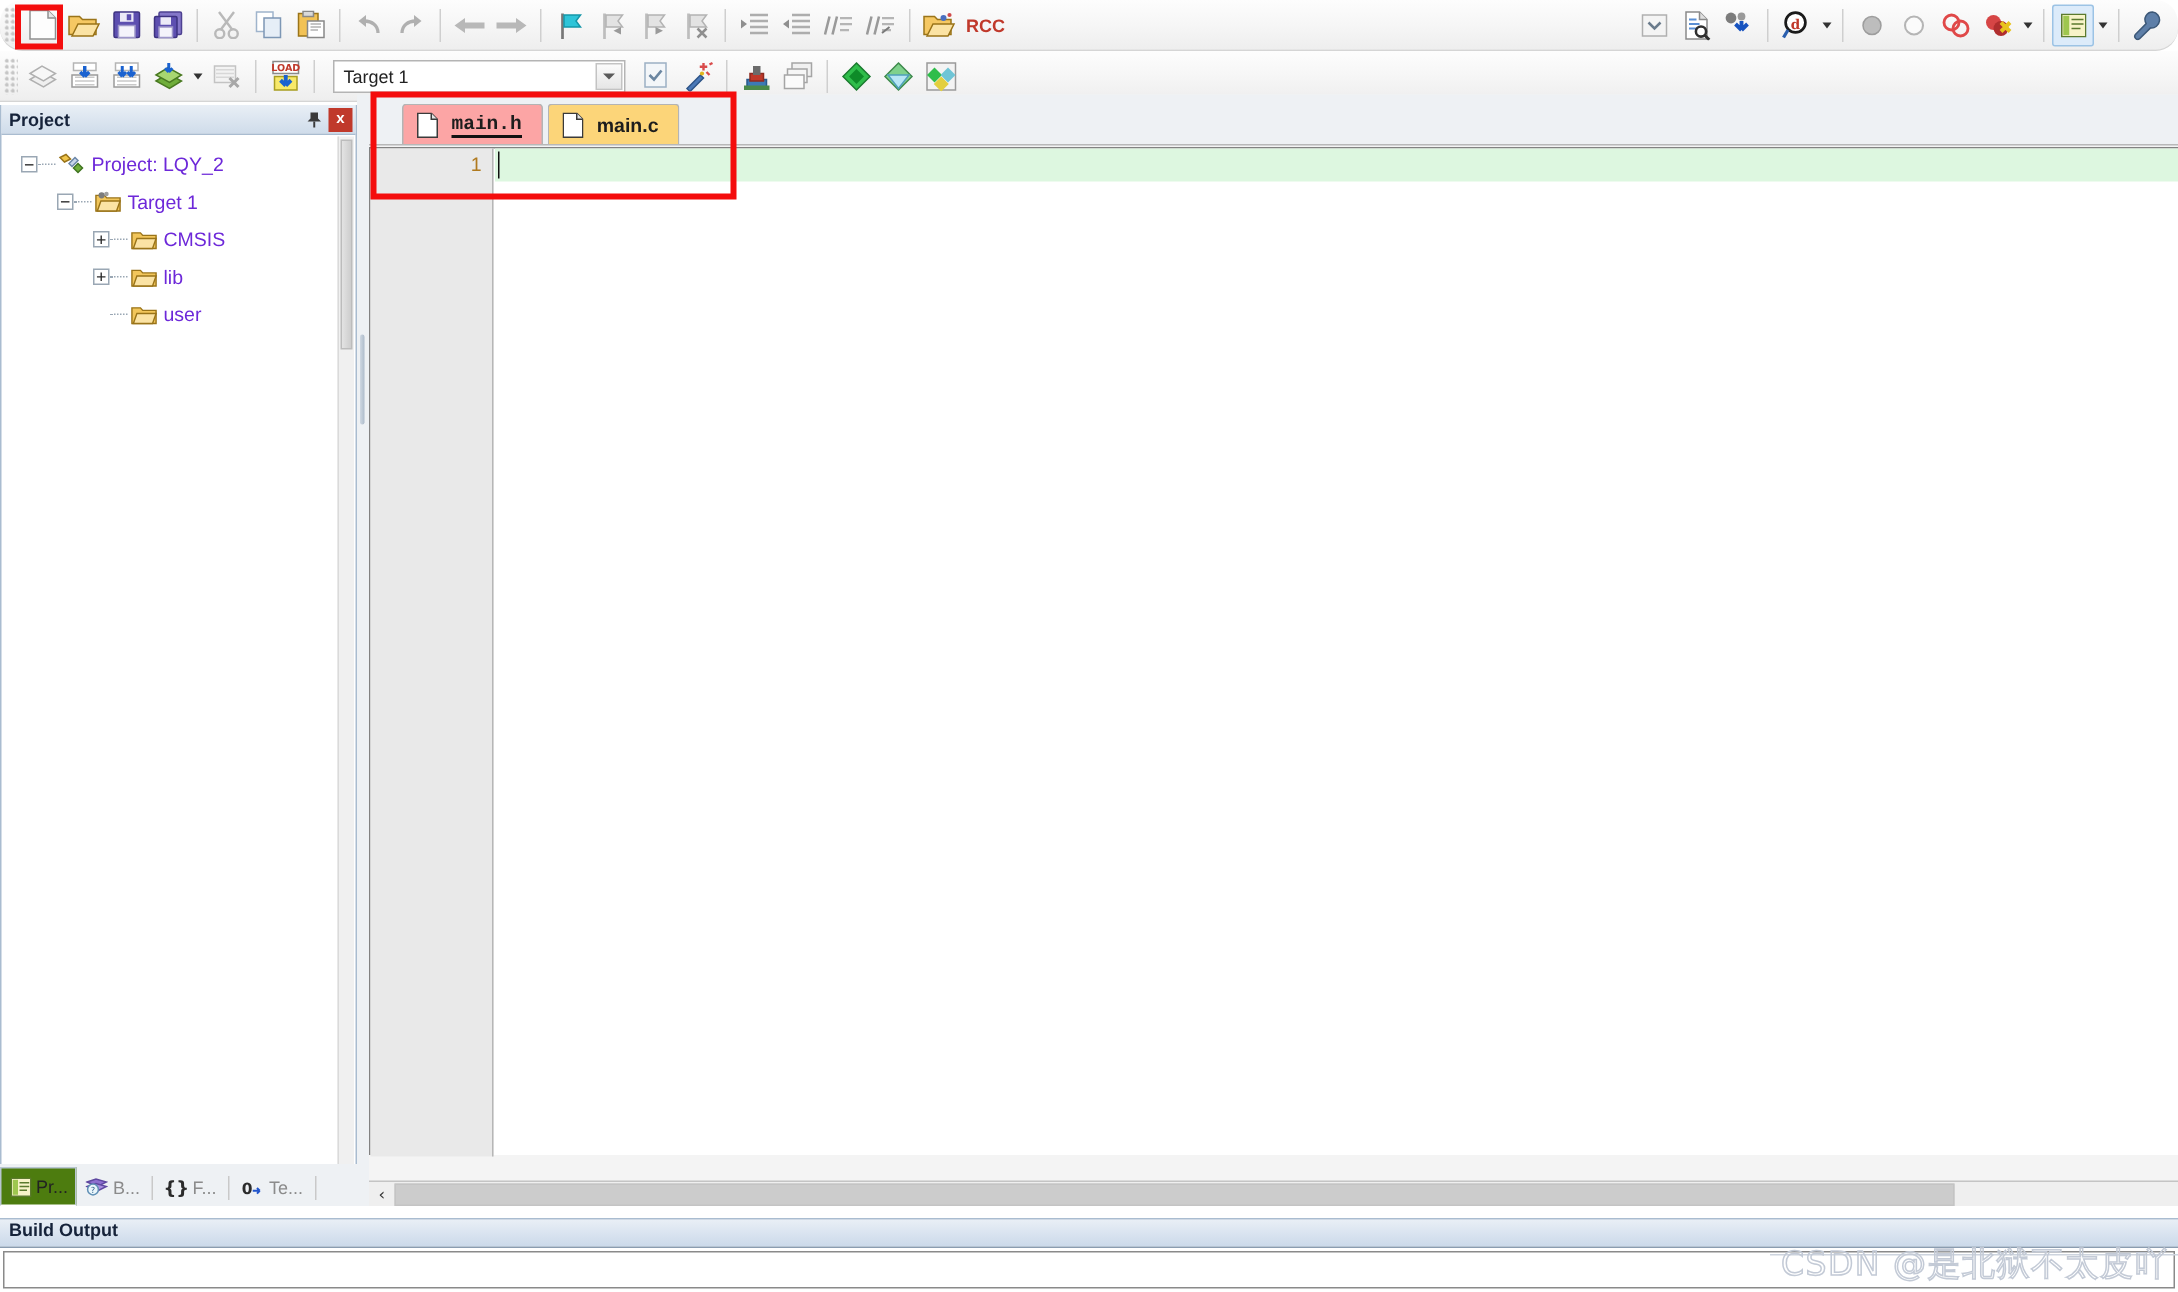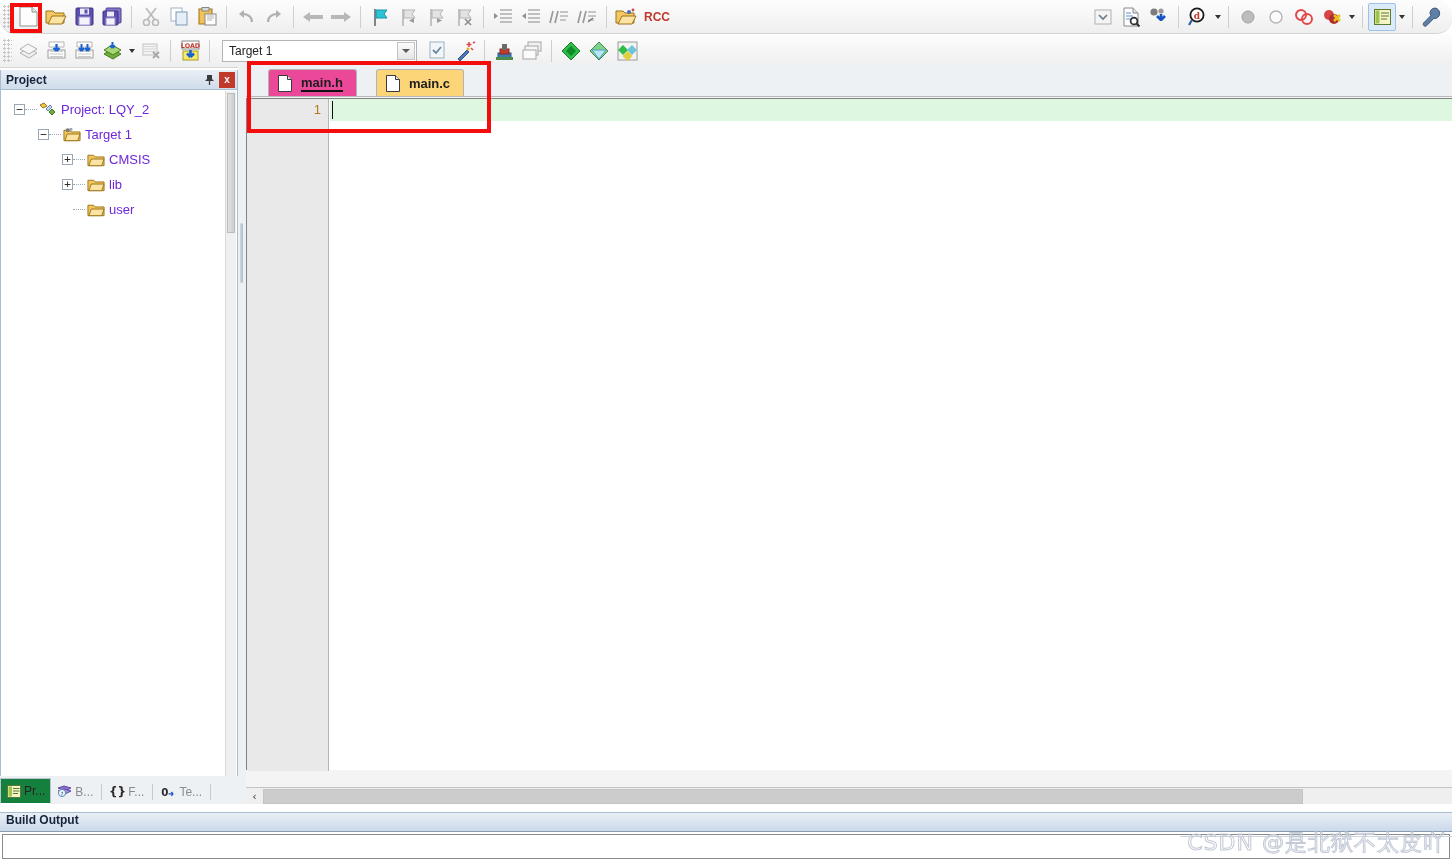--- a/index.html
+++ b/index.html
@@ -87,21 +87,21 @@
   #tree-scroll .thumb { position:absolute; left:1px; right:1px; top:2px; height:140px;
     background:linear-gradient(to right,#e3e3e3,#cdcdcd); border:1px solid #bcbcbc; }
 
   
   #side-tabs {
     position:absolute; left:0; top:776px; width:242px; height:28px;
     background:#eef1f4; display:flex; align-items:flex-end;
   }
   .stab { height:24px; display:flex; align-items:center; padding:0 5px; font-size:12px;
     color:#8b8b8b; border:1px solid transparent; }
-  .stab.active { background:#15803d; border:1px solid #b9c6d2; border-bottom-color:#fff; color:#222; height:26px;align-items:center; }
+  .stab.active { background:#4d7c0f; border:1px solid #b9c6d2; border-bottom-color:#fff; color:#222; height:26px;align-items:center; }
   .stab .sico { width:15px; height:15px; margin-right:3px; display:flex; align-items:center; justify-content:center; }
   .stab-sep { width:1px; height:16px; background:#c9c9c9; margin:0 2px 4px; }
 
   
   #editor-area {
     position:absolute; left:246px; top:63px; width:1206px; height:741px;
     background:#f4f4f4;
   }
   #splitter { position:absolute; left:238px; top:63px; width:8px; height:741px; background:#eef1f4; }
   #splitter .sgrip { position:absolute; left:2px; top:160px; width:3px; height:60px;
@@ -110,22 +110,22 @@
   #tabstrip {
     position:absolute; left:0; top:0; width:1206px; height:34px;
     background:#eef1f4; border-bottom:1px solid #b8b8b8;
     display:flex; align-items:flex-end; padding-left:22px;
   }
   .etab {
     height:27px; display:flex; align-items:center; padding:0 13px 0 9px;
     border:1px solid #b4b4b4; border-bottom:none; margin-right:3px;
     border-radius:3px 3px 0 0; font-size:13px; font-weight:bold; color:#1d1d1d;
   }
-  .etab.tab-h { background:#ec4899; }
-  .etab.tab-c { background:#fcd579;margin-left:16px; }
+  .etab.tab-h { background:#fca5a5;font-family:Liberation Mono, monospace; }
+  .etab.tab-c { background:#fcd579; }
   .etab .fico { width:14px; height:17px; margin-right:9px; flex:0 0 auto; }
   .etab .tname { text-decoration:none; }
   .etab.tab-h .tname { border-bottom:2px solid #111; padding-bottom:0px; }
 
   #code-wrap { position:absolute; left:0; top:35px; width:1206px; height:672px; background:#fff;
      border-left:1px solid #828282; border-top:1px solid #828282; }
   #gutter { position:absolute; left:0; top:0; width:82px; height:672px; background:#e9e9e9;
      border-right:1px solid #b6b6b6; }
   #gutter .lineno { position:absolute; right:7px; top:3px; font-size:13px; color:#b07a1f;
      font-family:"Liberation Sans", sans-serif; }

